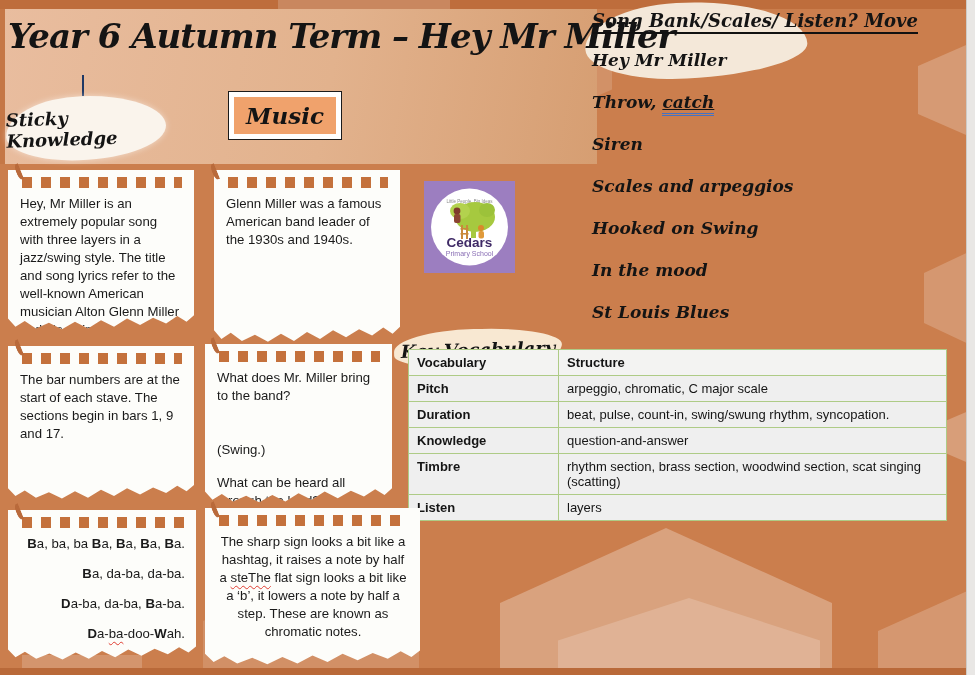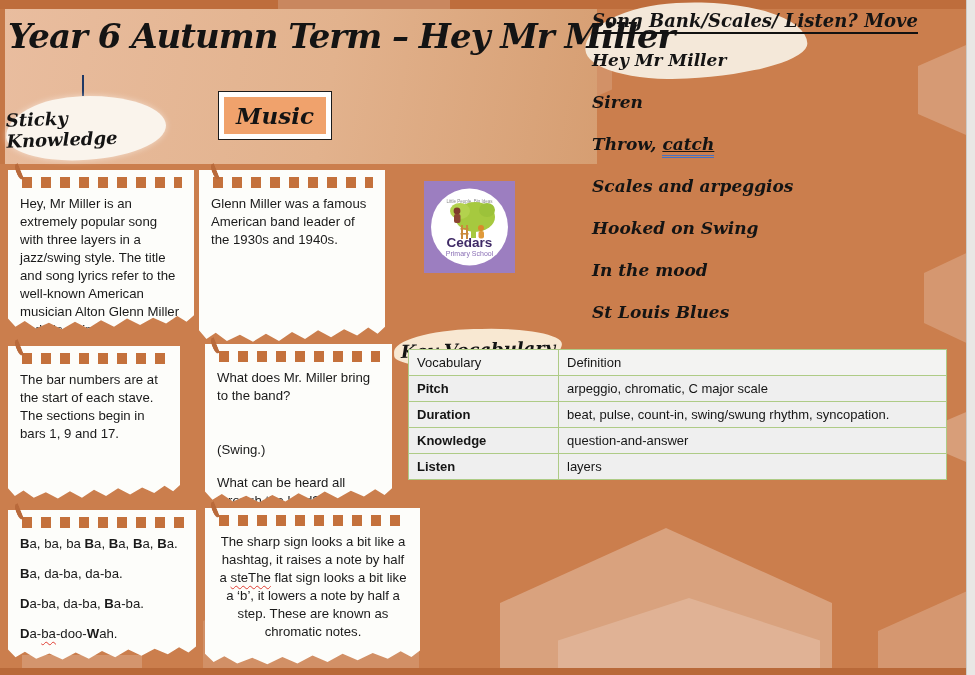--- a/index.html
+++ b/index.html
@@ -44,51 +44,51 @@
   .smudge-sticky{left:6px;top:96px;width:160px;height:64px;background:#FAF4EC;
     border-radius:48% 52% 55% 45% / 60% 50% 50% 40%;transform:rotate(-2deg);
     box-shadow:0 0 6px rgba(255,255,255,.5);}
   .smudge-sticky span{font-size:18px;}
   .smudge-keyvocab{left:394px;top:329px;width:168px;height:40px;background:#F8E8D2;
     border-radius:50% 50% 45% 55% / 55% 45% 60% 40%;transform:rotate(-1.5deg);}
   .smudge-keyvocab span{font-size:18px;}
   .swoosh{position:absolute;left:585px;top:2px;width:222px;height:76px;background:#F6EEE0;
     border-radius:42% 58% 55% 45% / 55% 62% 38% 45%;transform:rotate(-3deg);opacity:.95;}
 
-  .music-box{position:absolute;left:218px;top:91px;width:114px;height:49px;background:#fff;
+  .music-box{position:absolute;left:228px;top:91px;width:114px;height:49px;background:#fff;
     border:1.5px solid #1b1b1b;padding:5px;}
   .music-box .inner{width:100%;height:100%;background:var(--accent-box-fill);
     display:flex;align-items:center;justify-content:center;font-size:23px;}
 
   
   .songbank{position:absolute;left:592px;top:10px;width:370px;}
   .sb-heading{display:inline-block;font-size:18px;border-bottom:2px solid #111;padding-bottom:1px;margin-bottom:16px;position:relative;z-index:2;}
   .sb-item{font-size:17px;margin-bottom:22px;position:relative;z-index:2;}
   .catch-link{border-bottom:3px double var(--grammar-blue);padding-bottom:1px;text-decoration:underline;}
 
   
   .note{position:absolute;background:var(--note-paper);
     clip-path:polygon(0% 0%,100% 0%,100% 88%,96% 92%,91% 88.5%,85% 93%,78% 89.5%,71% 94%,64% 90%,57% 95%,50% 91%,43% 96%,36% 92%,29% 96.5%,22% 92.5%,15% 96%,9% 91.5%,4% 95%,0% 90%);}
   .perf{height:11px;margin:7px 12px 6px 14px;
     background:repeating-linear-gradient(90deg,var(--perforation) 0 10px,transparent 10px 19px);}
   .note-body{padding:1px 11px 0 12px;font-size:13.2px;line-height:1.36;color:#1a1a1a;}
   .note-body p{margin:0 0 3px 0;}
   .n4 .note-body p:nth-child(2){margin-bottom:15px;margin-top:36px;}
-  .n5 .note-body p{margin-bottom:12px;}
+  .n5 .note-body p{margin-bottom:12px;text-align:right;}
   .curl{position:absolute;width:7px;height:17px;border-left:5px solid #B96A3B;border-radius:60% 0 0 60%;transform:rotate(-22deg);z-index:3;}
   .b{font-weight:700;}
   .i{}
   .sq{text-decoration:underline;text-decoration-style:wavy;text-decoration-color:var(--spellcheck-red);text-decoration-thickness:1px;text-underline-offset:3px;}
 
   
   .vocab-table{position:absolute;left:408px;top:349px;width:539px;border-collapse:collapse;
     font-size:13px;color:#151515;}
   .vocab-table th,.vocab-table td{border:1px solid var(--table-border);background:var(--table-cell-bg);
     text-align:left;vertical-align:top;padding:5px 8px;}
-  .vocab-table th{font-weight:400;}
+  .vocab-table th{font-weight:700;}
   .vocab-table td.term{font-weight:700;width:150px;}
   .vocab-table tr.header-row th{background:#F3F3F2;}
 
   .logo{position:absolute;left:424px;top:181px;width:91px;height:92px;}
 </style>
 </head>
 <body>
 
 <div class="slide">
 
@@ -114,22 +114,22 @@
     <span class="script">Sticky Knowledge</span>
   </div>
 
   <div class="music-box">
     <div class="inner script">Music</div>
   </div>
 
   <div class="songbank">
     <div class="sb-heading script">Song Bank/Scales/ Listen? Move</div>
     <div class="sb-item script">Hey Mr Miller</div>
+    <div class="sb-item script"><span>Throw, </span><span class="catch-link">catch</span></div>
     <div class="sb-item script">Siren</div>
-    <div class="sb-item script"><span>Throw, </span><span class="catch-link">catch</span></div>
     <div class="sb-item script">Scales and arpeggios</div>
     <div class="sb-item script">Hooked on Swing</div>
     <div class="sb-item script">In the mood</div>
     <div class="sb-item script">St Louis Blues</div>
   </div>
 
   <svg class="logo" viewBox="0 0 91 92">
     <rect width="91" height="92" fill="#9C7EC0"></rect>
     <circle cx="45.5" cy="46" r="38.5" fill="#ffffff"></circle>
     <text x="45.5" y="22" font-size="4.5" fill="#8a8a8a" text-anchor="middle">Little People, Big Ideas</text>
@@ -150,59 +150,63 @@
   </svg>
 
   <div class="smudge smudge-keyvocab">
     <span class="script">Key Vocabulary</span>
   </div>
 
   <table class="vocab-table">
     <tbody>
         <tr class="header-row">
       <th style="width:150px;">Vocabulary</th>
-      <th>Definition</th>
+      <th>Structure</th>
     </tr>
     <tr>
       <td class="term">Pitch</td>
       <td>arpeggio, chromatic, C major scale</td>
     </tr>
     <tr>
       <td class="term">Duration</td>
       <td>beat, pulse, count-in, swing/swung rhythm, syncopation.</td>
     </tr>
     <tr>
       <td class="term">Knowledge</td>
       <td>question-and-answer</td>
     </tr>
     <tr>
+      <td class="term">Timbre</td>
+      <td>rhythm section, brass section, woodwind section, scat singing (scatting)</td>
+    </tr>
+    <tr>
       <td class="term">Listen</td>
       <td>layers</td>
     </tr>
   </tbody>
     </table>
 
   <div class="curl" style="left:16px;top:163px;"></div>
   <div class="note n1" style="left:8px;top:170px;width:186px;height:165px;">
     <div class="perf"></div>
     <div class="note-body">
         <p><span class="i">Hey, Mr Miller</span><span> is an extremely popular song with three layers in a jazz/swing style. The title and song lyrics refer to the well-known American musician Alton Glenn Miller and his </span><span class="sq">swing band</span><span>.</span></p>
       </div>
   </div>
 
   <div class="curl" style="left:212px;top:163px;"></div>
-  <div class="note n2" style="left:199px;top:170px;width:186px;height:178px;">
+  <div class="note n2" style="left:214px;top:170px;width:186px;height:178px;">
     <div class="perf"></div>
     <div class="note-body">
         <p><span>Glenn Miller was a famous American band leader of the 1930s and 1940s.</span></p>
       </div>
   </div>
 
   <div class="curl" style="left:16px;top:339px;"></div>
-  <div class="note n3" style="left:8px;top:346px;width:172px;height:158px;">
+  <div class="note n3" style="left:8px;top:346px;width:186px;height:158px;">
     <div class="perf"></div>
     <div class="note-body">
         <p><span>The bar numbers are at the start of each stave. The sections begin in bars 1, 9 and 17.</span></p>
       </div>
   </div>
 
   <div class="curl" style="left:212px;top:337px;"></div>
   <div class="note n4" style="left:205px;top:344px;width:187px;height:164px;">
     <div class="perf"></div>
     <div class="note-body">

